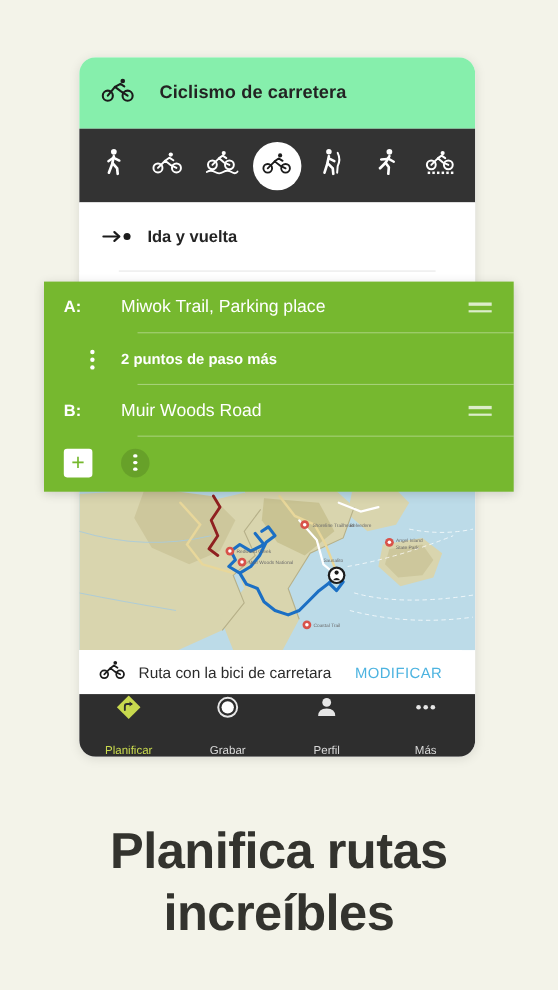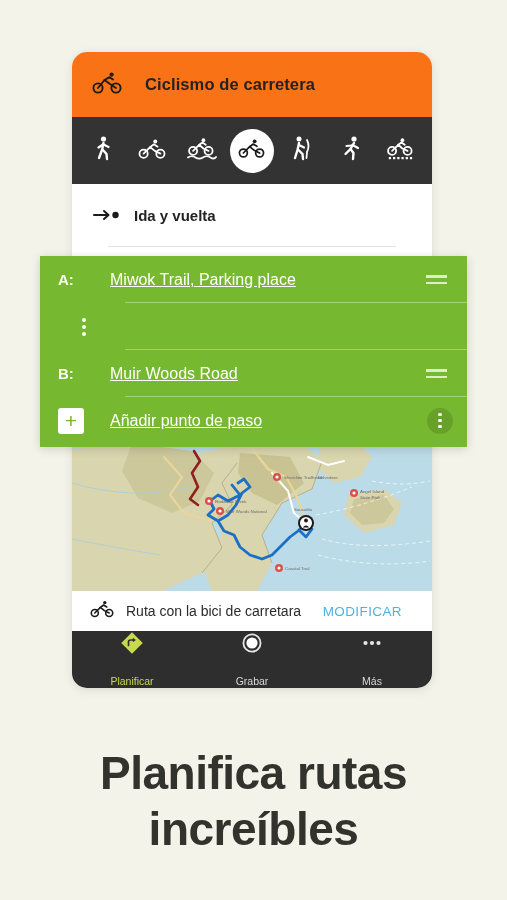--- a/index.html
+++ b/index.html
@@ -17,21 +17,21 @@
     width: 360px; height: 636px;
     background: #ffffff;
     border-radius: 15px;
     overflow: hidden;
     box-shadow: 0 2px 10px rgba(0,0,0,0.10);
   }
 
   
   .hdr {
     height: 65px; display: flex; align-items: center;
-    padding: 0 20px; background: #f97316;
+    padding: 0 20px; background: #86efac;
   }
   .hdr .ttl {
     font-size: 16.5px; font-weight: bold; color: #232323;
     margin-left: 23px; letter-spacing: .1px;
   }
 
   
   .strip {
     height: 67px; background: #333333;
     display: flex; align-items: center; justify-content: space-around;
@@ -112,21 +112,21 @@
     box-shadow: 0 2px 9px rgba(0,0,0,0.16);
     z-index: 5;
   }
   .grow {
     position: relative; display: flex; align-items: center;
     height: 47px; padding-left: 18px; padding-right: 14px;
   }
   .grow .gkey {
     width: 52px; font-size: 15px; font-weight: bold; color: #ffffff; flex: none;
   }
-  .grow .gtxt { font-size: 16px; color: #ffffff; flex: 1; text-decoration: underline; }
+  .grow .gtxt { font-size: 16px; color: #ffffff; flex: 1; }
   .grow .gtxt.small { font-size: 13.5px; font-weight: bold; }
   .gline {
     position: absolute; left: 85px; right: 0; bottom: 0;
     height: 1px; background: rgba(255,255,255,0.35);
   }
   .drag { display: flex; flex-direction: column; gap: 4px; flex: none; margin-right: 6px; }
   .drag span { display: block; width: 21px; height: 2.5px; background: rgba(255,255,255,0.75); }
   .dots3v { display: flex; flex-direction: column; gap: 3px; align-items: center; }
   .dots3v i { width: 4px; height: 4px; border-radius: 50%; background: #fff; display:block; }
   .plusbox {
@@ -406,20 +406,29 @@
       <div class="bitem">
         <span>
           <svg width="22" height="22" viewBox="0 0 22 22">
             <circle cx="11" cy="11" r="8.6" fill="none" stroke="#e6e6e6" stroke-width="1.8"></circle>
             <circle cx="11" cy="11" r="5.6" fill="#ffffff"></circle>
           </svg>
         </span>
         <span class="blbl">Grabar</span>
       </div>
 
+      <div class="bitem">
+        <span>
+          <svg width="22" height="22" viewBox="0 0 22 22">
+            <circle cx="11" cy="6.6" r="4" fill="#e6e6e6"></circle>
+            <path d="M3.2 19 Q3.2 12 11 12 Q18.8 12 18.8 19 Z" fill="#e6e6e6"></path>
+          </svg>
+        </span>
+        <span class="blbl">Perfil</span>
+      </div>
 
       <div class="bitem">
         <span>
           <svg width="22" height="22" viewBox="0 0 22 22">
             <circle cx="4.5" cy="11" r="2.1" fill="#e6e6e6"></circle>
             <circle cx="11" cy="11" r="2.1" fill="#e6e6e6"></circle>
             <circle cx="17.5" cy="11" r="2.1" fill="#e6e6e6"></circle>
           </svg>
         </span>
         <span class="blbl">Más</span>
@@ -440,38 +449,38 @@
     </div>
 
     <div class="grow">
       <span class="gkey">
         <span class="dots3v">
             <i></i>
             <i></i>
             <i></i>
           </span>
       </span>
+      <span class="gtxt small">2 puntos de paso más</span>
       <span class="gline"></span>
     </div>
 
     <div class="grow">
       <span class="gkey">B:</span>
       <span class="gtxt">Muir Woods Road</span>
       <span class="drag">
           <span></span>
           <span></span>
         </span>
       <span class="gline"></span>
     </div>
 
     <div class="grow">
       <span class="gkey withbox">
         <span class="plusbox">+</span>
       </span>
-      <span class="gtxt">Añadir punto de paso</span>
       <span class="kebab">
         <span class="stack">
             <i></i>
             <i></i>
             <i></i>
           </span>
       </span>
     </div>
   </div>
 

